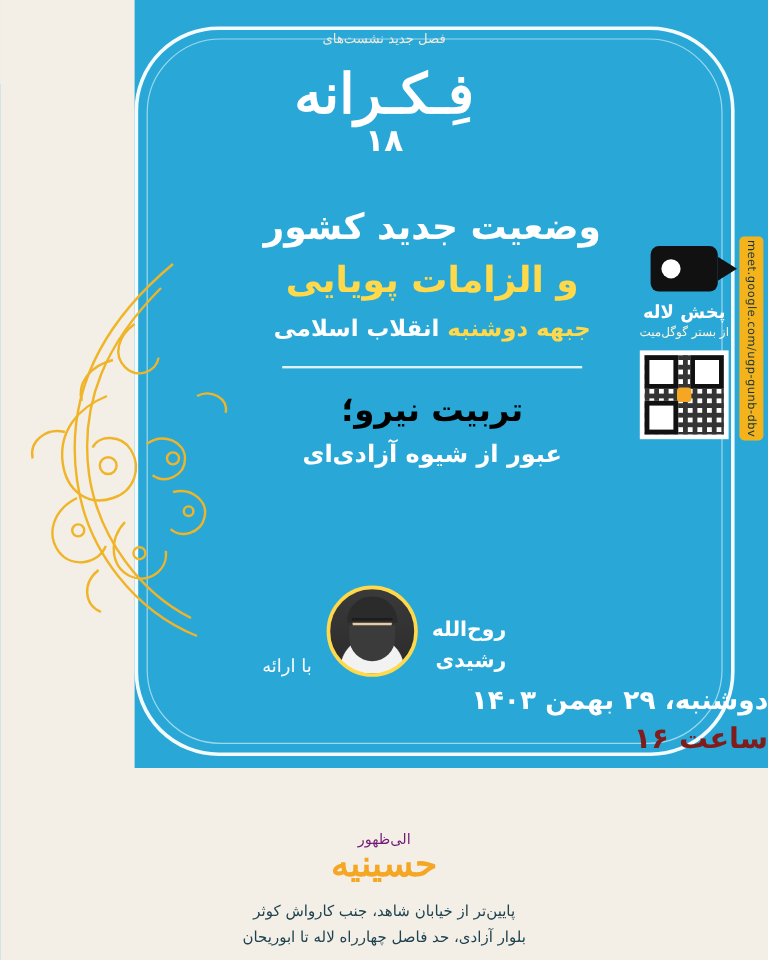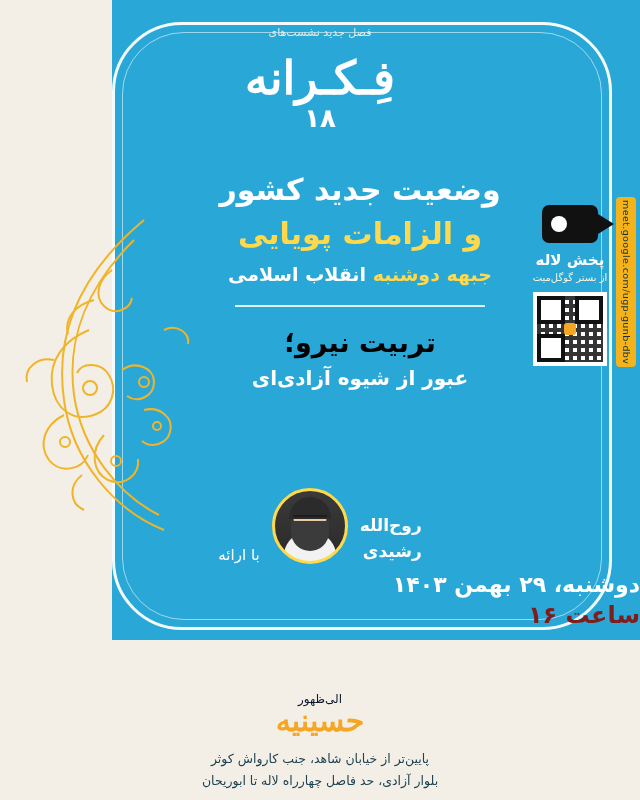--- a/index.html
+++ b/index.html
@@ -152,21 +152,21 @@
   .ornament{
     position:absolute;left:-6px;top:210px;width:230px;height:330px;pointer-events:none;
   }
   
   .footer{
     position:absolute;left:0;right:0;bottom:8px;text-align:center;
   }
   .logo{
     font-size:30px;font-weight:bold;color:#f5a623;font-family:"DejaVu Serif", serif;line-height:1;
   }
-  .logo-sm{font-size:12px;color:#0f172a;margin-top:-2px;}
+  .logo-sm{font-size:12px;color:#701a75;margin-top:-2px;}
   .addr{
     margin-top:12px;font-size:12.5px;color:#1d4250;line-height:1.75;
   }
 </style>
 </head>
 <body>
 
 <div class="poster">
 
   <div class="left-cream"></div>

